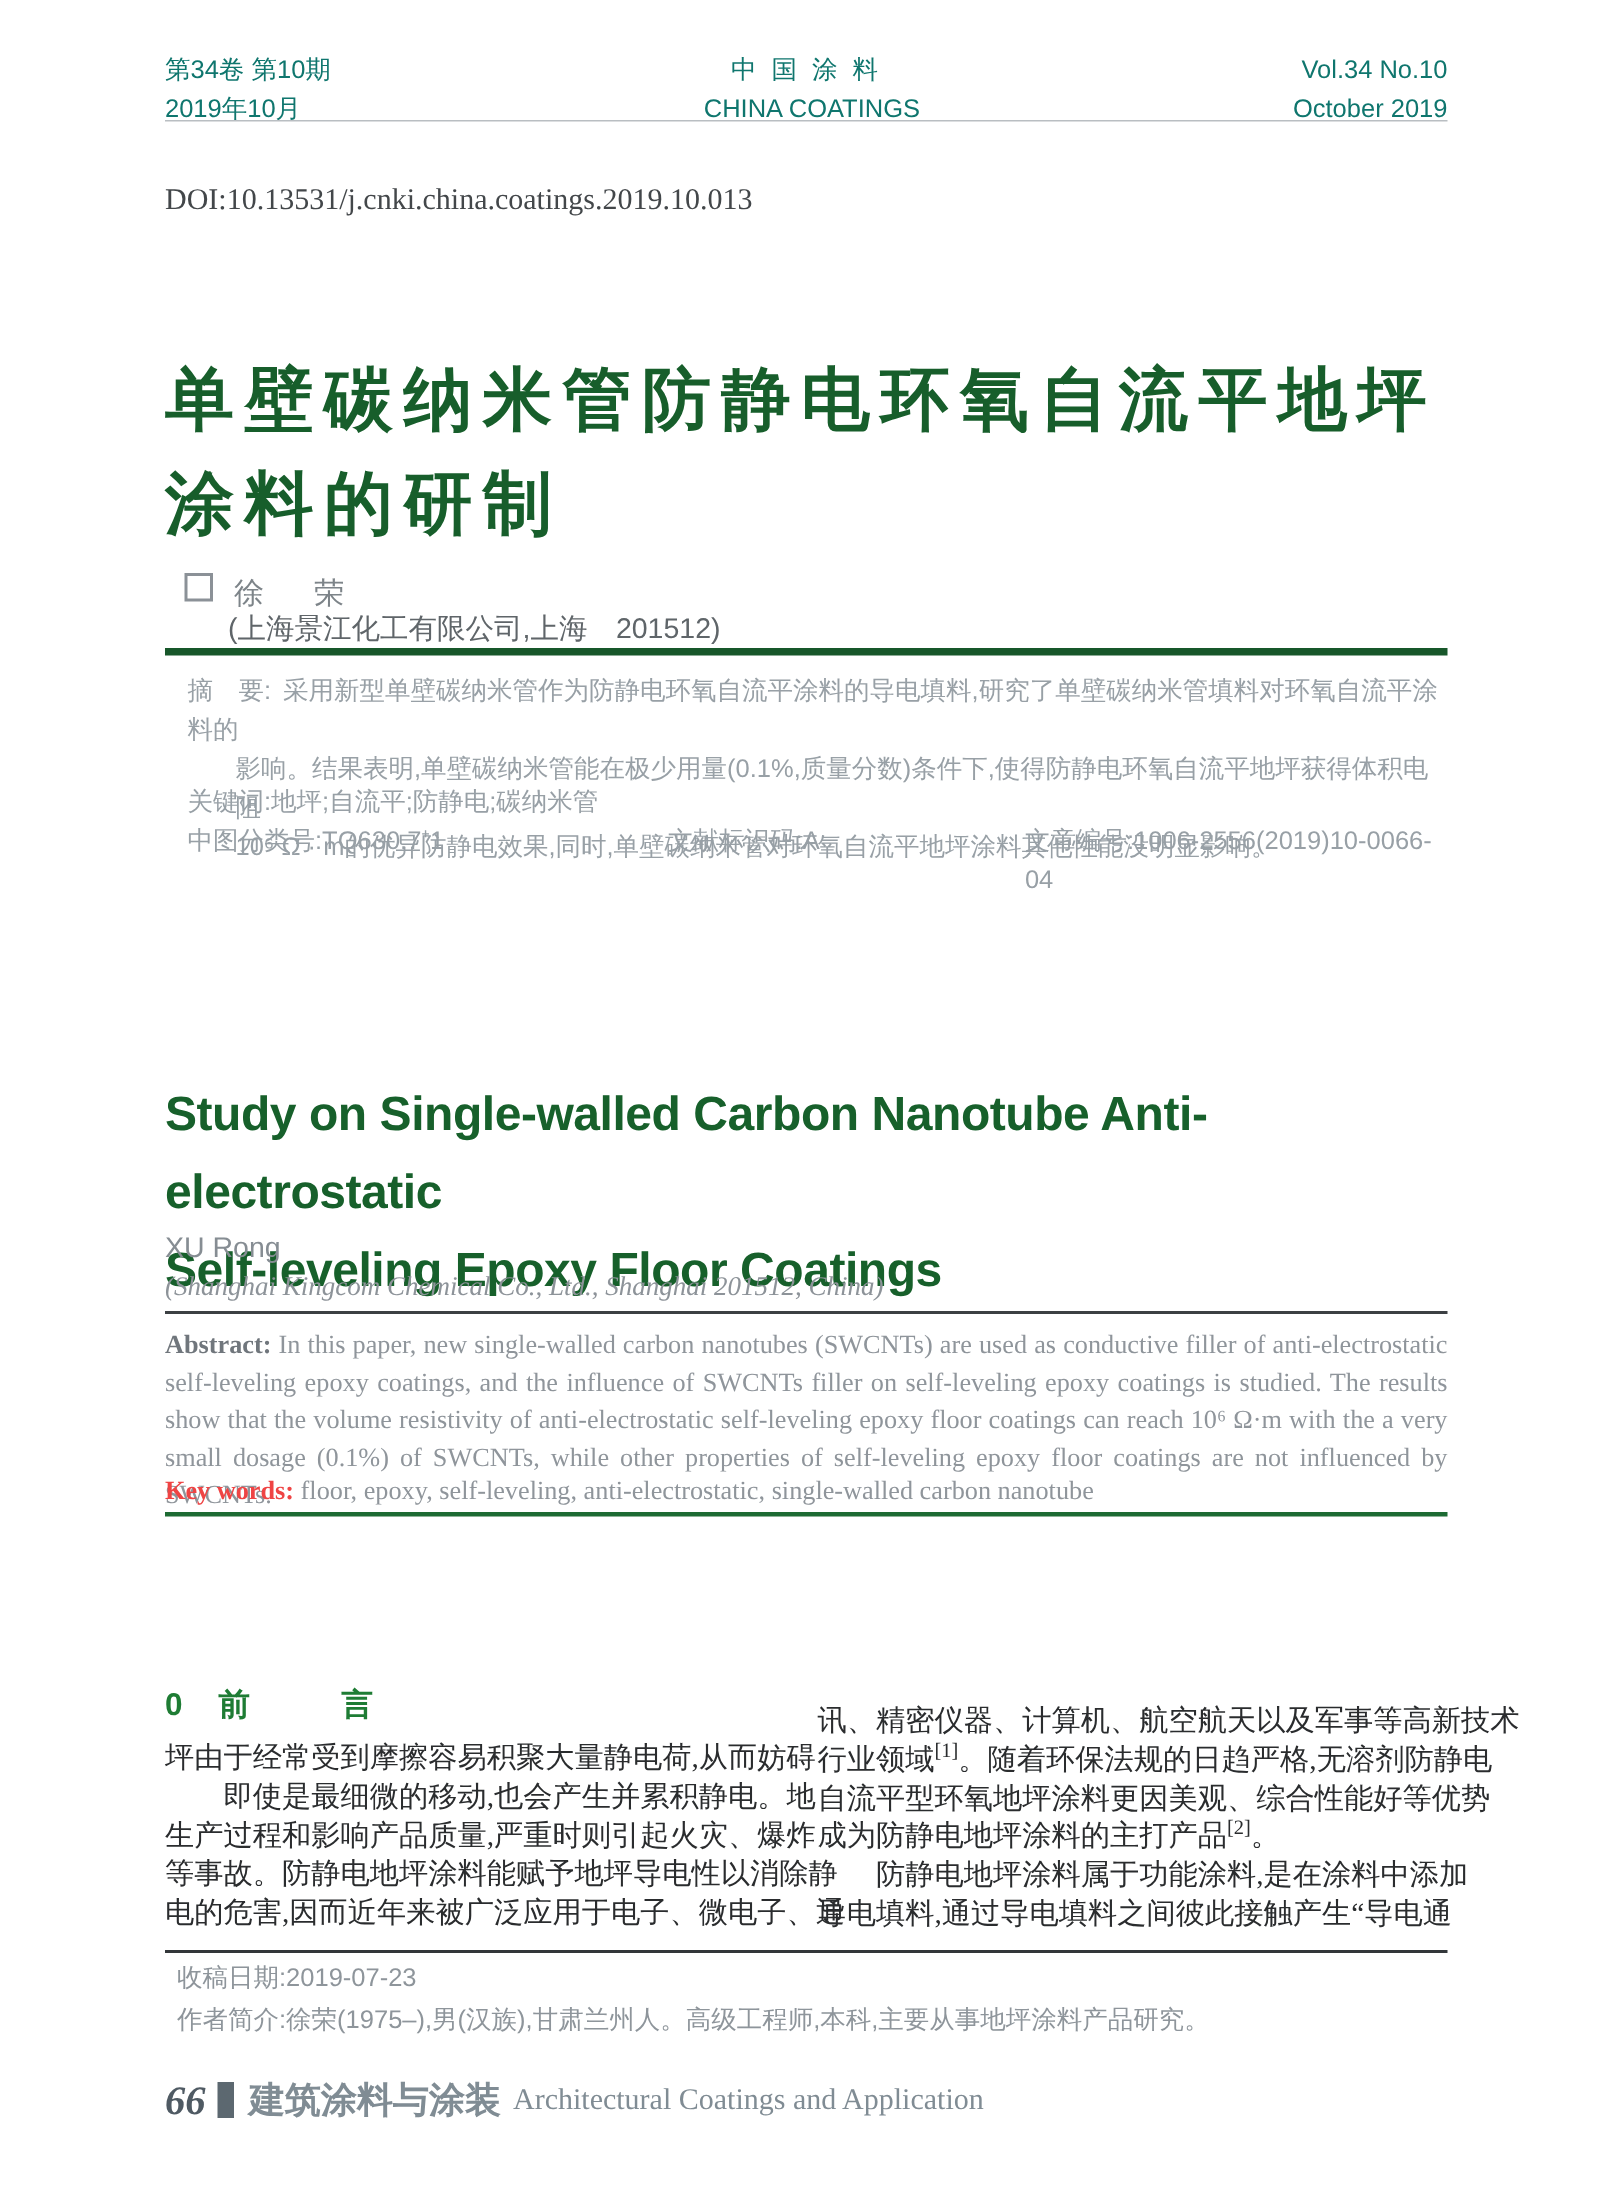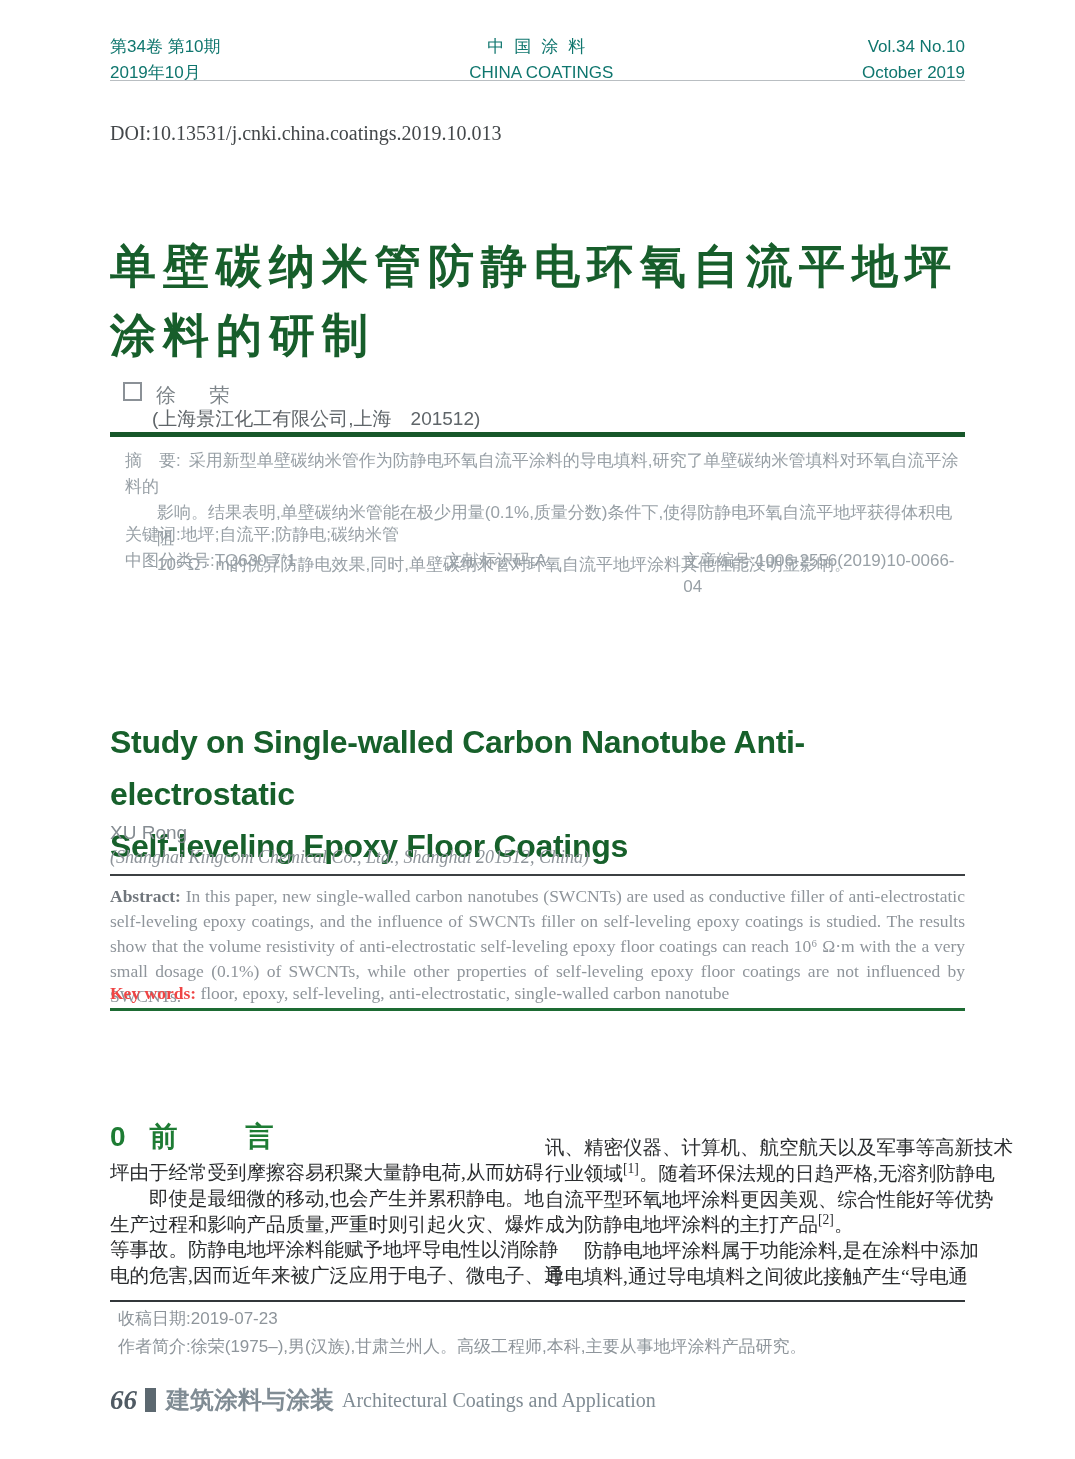--- a/index.html
+++ b/index.html
@@ -47,21 +47,21 @@
   .dark-rule{top:874px;left:110px;width:855px;height:2px;background:#3c4043;}
   .en-abs{top:884px;left:110px;width:855px;color:#8f959b;font-size:17.5px;line-height:25px;
           font-family:"Liberation Serif",serif;text-align:justify;}
   .en-abs .b{font-weight:bold;color:#70767c;}
   .en-kw{top:981px;left:110px;width:855px;color:#8f959b;font-size:17.5px;line-height:25px;
          font-family:"Liberation Serif",serif;}
   .en-kw .b{font-weight:bold;color:#ef4444;}
   .green-rule-thin{top:1008px;left:110px;width:855px;height:3px;background:#1d6b33;}
 
   
-  .sec-head{top:1122px;left:110px;color:#1e7c34;font-weight:bold;font-size:28px;line-height:30px;}
+  .sec-head{top:1122px;left:110px;color:#1e7c34;font-weight:bold;font-size:21px;line-height:30px;}
   .sec-head .num{margin-right:24px;}
   .sec-head .ttl{letter-spacing:20px;}
   .col-left{top:1160px;left:110px;width:425px;color:#2a2c2e;font-size:19.5px;line-height:25.8px;
             font-family:"Liberation Serif",serif;}
   .col-right{top:1135px;left:545px;width:425px;color:#2a2c2e;font-size:19.5px;line-height:25.8px;
              font-family:"Liberation Serif",serif;}
   .body-line{white-space:nowrap;}
 
   
   .foot-rule{top:1300px;left:110px;width:855px;height:2px;background:#33373a;}

